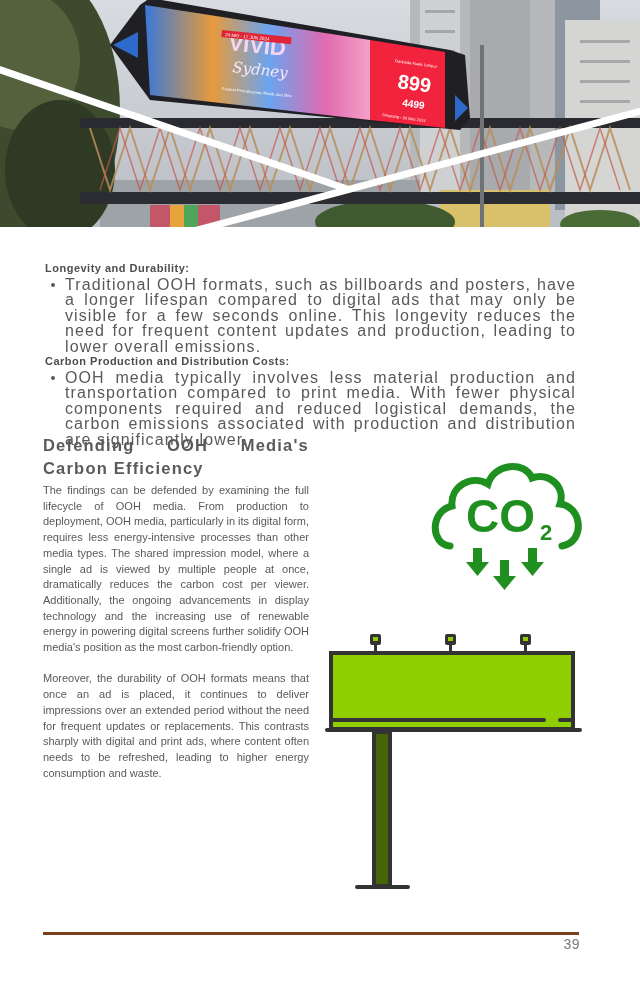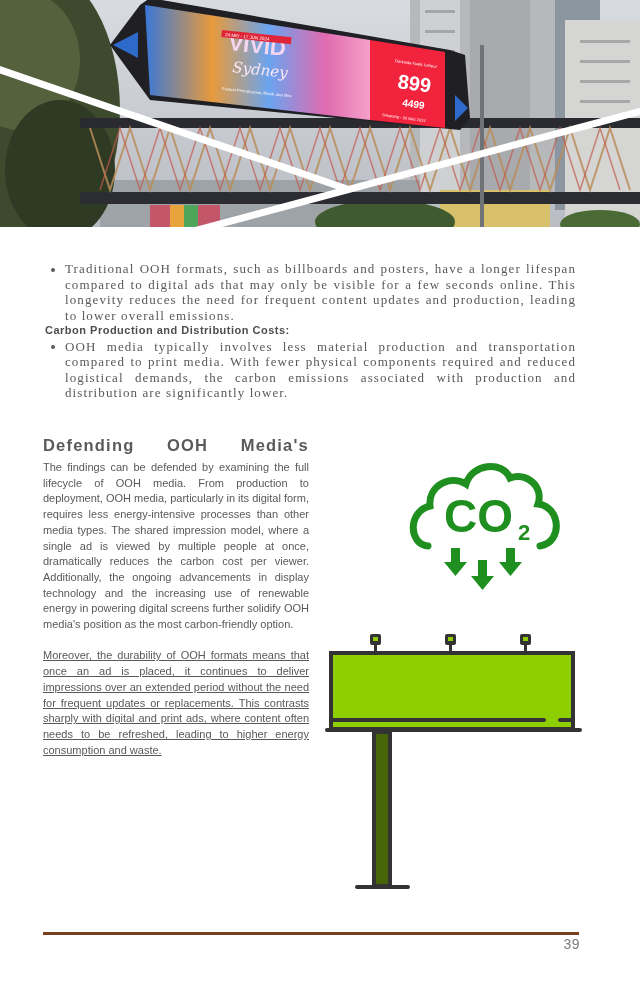--- a/index.html
+++ b/index.html
@@ -7,32 +7,32 @@
     body { position: relative; font-family: "Liberation Sans", sans-serif; color: #4a4a4a; }
 
     
     .hero { position: absolute; left: 0; top: 0; width: 640px; height: 227px; overflow: hidden; background: #c9ccd0; }
     .hero svg { display: block; width: 640px; height: 227px; }
 
     
     .top-block { position: absolute; left: 45px; top: 261px; width: 531px; }
     .sub-head { font-size: 11px; font-weight: bold; color: #4d4d4d; letter-spacing: 0.5px; line-height: 15.5px; }
     .bullets { list-style: none; }
-    .bullets li { position: relative; padding-left: 20px; font-size: 13px; line-height: 15.5px; letter-spacing: 1.1px; text-align: justify; color: #595959; font-family: Liberation Serif, serif; }
+    .bullets li { position: relative; padding-left: 20px; font-size: 16px; line-height: 15.5px; letter-spacing: 1.1px; text-align: justify; color: #595959; }
     .bullets li::before { content: ""; position: absolute; left: 6px; top: 6.5px; width: 4px; height: 4px; border-radius: 50%; background: #595959; }
 
     
     .col-left { position: absolute; left: 43px; top: 434px; width: 266px; }
     .section-title { font-size: 16.5px; font-weight: bold; color: #5a5a5a; line-height: 23px; letter-spacing: 1.2px; text-align: justify; text-align-last: left; }
     .section-title .line1 { display: flex; justify-content: space-between; align-items: flex-end; }
     .para { font-size: 11px; line-height: 15.7px; color: #595959; text-align: justify; margin-top: 3px; }
-    .para + .para { margin-top: 15.7px; text-decoration: underline; }
+    .para + .para { margin-top: 15.7px; }
 
     
-    .co2 { position: absolute; left: 406px; top: 456px; width: 156px; height: 146px; }
+    .co2 { position: absolute; left: 428px; top: 456px; width: 156px; height: 146px; }
     .billboard { position: absolute; left: 322px; top: 628px; width: 262px; height: 264px; }
 
     
     .footer-rule { position: absolute; left: 43px; top: 932px; width: 536px; height: 3px; background: #7a3f1e; }
     .page-num { position: absolute; right: 60px; top: 936px; font-size: 14px; color: #7a7a7a; letter-spacing: 0.5px; }
   </style>
 </head>
 <body>
 
 <div class="hero">
@@ -110,36 +110,38 @@
     <text x="397" y="88" font-family="Liberation Sans, sans-serif" font-size="20" font-weight="bold" fill="#ffffff" transform="rotate(8 397 88)">899</text>
     <text x="402" y="106" font-family="Liberation Sans, sans-serif" font-size="10" font-weight="bold" fill="#ffffff" transform="rotate(8 402 106)">4499</text>
     <text x="382" y="116" font-family="Liberation Sans, sans-serif" font-size="4" fill="#ffffff" transform="rotate(8 382 116)">Sekarang - 30 Mac 2024</text>
 
     <line x1="-5" y1="68" x2="350" y2="190" stroke="#ffffff" stroke-width="7"></line>
     <line x1="190" y1="232" x2="645" y2="110" stroke="#ffffff" stroke-width="7"></line>
   </svg>
 </div>
 
 <div class="top-block">
+  <div class="sub-head">Longevity and Durability:</div>
   <ul class="bullets">
     <li>Traditional OOH formats, such as billboards and posters, have a longer lifespan compared to digital ads that may only be visible for a few seconds online. This longevity reduces the need for frequent content updates and production, leading to lower overall emissions.</li>
   </ul>
   <div class="sub-head">Carbon Production and Distribution Costs:</div>
   <ul class="bullets">
     <li>OOH media typically involves less material production and transportation compared to print media. With fewer physical components required and reduced logistical demands, the carbon emissions associated with production and distribution are significantly lower.</li>
   </ul>
 </div>
 
 <div class="col-left">
   <h2 class="section-title">
     <span class="line1">
       <span>Defending</span>
       <span>OOH</span>
       <span>Media's</span>
     </span>
+    <span style="display:block">Carbon Efficiency</span>
   </h2>
   <p class="para">The findings can be defended by examining the full lifecycle of OOH media. From production to deployment, OOH media, particularly in its digital form, requires less energy-intensive processes than other media types. The shared impression model, where a single ad is viewed by multiple people at once, dramatically reduces the carbon cost per viewer. Additionally, the ongoing advancements in display technology and the increasing use of renewable energy in powering digital screens further solidify OOH media's position as the most carbon-friendly option.</p>
   <p class="para">Moreover, the durability of OOH formats means that once an ad is placed, it continues to deliver impressions over an extended period without the need for frequent updates or replacements. This contrasts sharply with digital and print ads, where content often needs to be refreshed, leading to higher energy consumption and waste.</p>
 </div>
 
 <div class="co2">
   <svg viewBox="0 0 156 146" width="156" height="146">
     <path d="M22 90 C2 88 2 55 24 50 C22 30 44 18 60 28 C66 8 96 4 104 22 C120 16 138 30 132 48 C154 50 158 86 134 90" fill="none" stroke="#1f8f1f" stroke-width="7" stroke-linecap="round"></path>
     <text x="38" y="76" font-family="Liberation Sans, sans-serif" font-weight="bold" font-size="46" fill="#1f8f1f">CO</text>
     <text x="112" y="84" font-family="Liberation Sans, sans-serif" font-weight="bold" font-size="22" fill="#1f8f1f">2</text>

